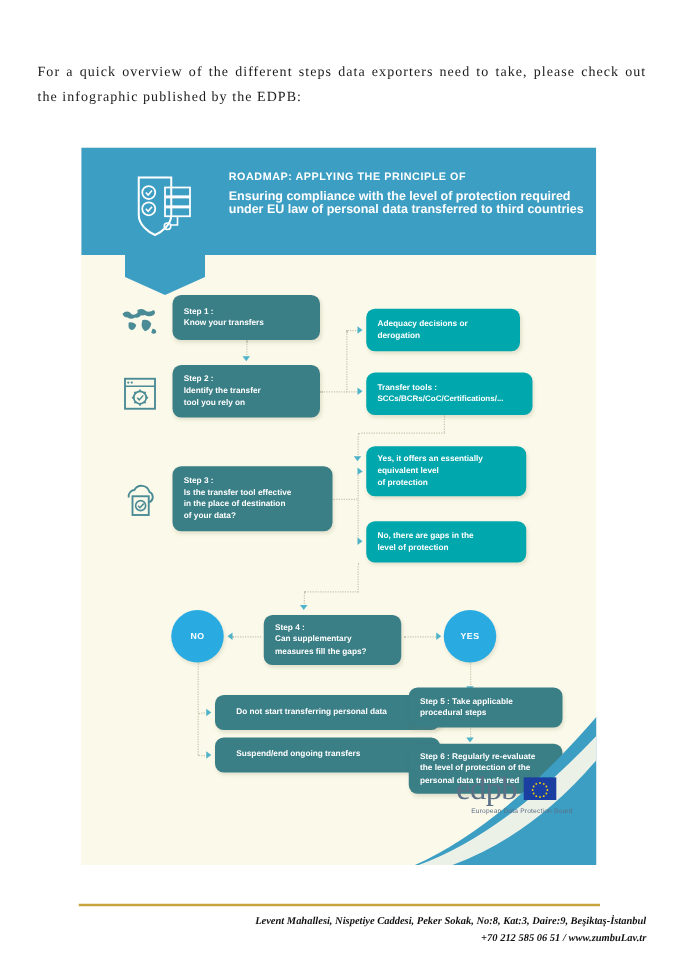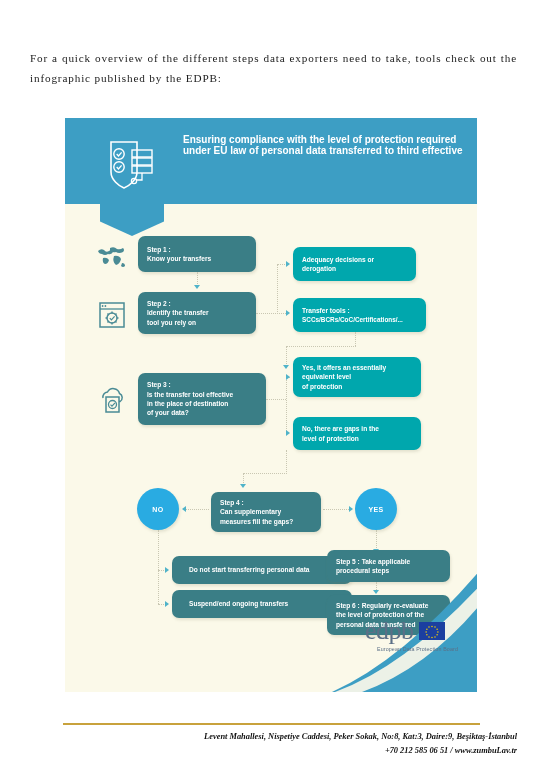--- a/index.html
+++ b/index.html
@@ -218,21 +218,21 @@
     font-style: italic;
     font-weight: bold;
     font-size: 8.4px;
     line-height: 14px;
     color: #111111;
   }
 </style>
 </head>
 <body>
 
-<div class="intro">For a quick overview of the different steps data exporters need to take, tools check out the infographic published by the EDPB:</div>
+<div class="intro">For a quick overview of the different steps data exporters need to take, please check out the infographic published by the EDPB:</div>
 
 <div class="info">
 
   <div class="info-header"></div>
   <div class="header-tab"></div>
 
   <div class="shield-wrap">
     <svg viewBox="0 0 56 58" width="56" height="58">
       <path d="M6 8 h26 v30 c0 8 -8 14 -13 16 c-5 -2 -13 -8 -13 -16 z" fill="none" stroke="#ffffff" stroke-width="1.6"></path>
       <circle cx="14" cy="20" r="5.2" fill="none" stroke="#ffffff" stroke-width="1.4"></circle>
@@ -241,22 +241,23 @@
       <path d="M11.7 33 l1.8 2 l3.1 -3.6" fill="none" stroke="#ffffff" stroke-width="1.3"></path>
       <rect x="27" y="16" width="20" height="7" fill="none" stroke="#ffffff" stroke-width="1.4"></rect>
       <rect x="27" y="24" width="20" height="7" fill="none" stroke="#ffffff" stroke-width="1.4"></rect>
       <rect x="27" y="32" width="20" height="7" fill="none" stroke="#ffffff" stroke-width="1.4"></rect>
       <path d="M37 39 v7 h-6" fill="none" stroke="#ffffff" stroke-width="1.3"></path>
       <circle cx="29" cy="47" r="2.6" fill="none" stroke="#ffffff" stroke-width="1.3"></circle>
     </svg>
   </div>
 
   <div class="header-text">
+    <div class="header-title">Roadmap: applying the principle of</div>
     <div class="header-sub">Ensuring compliance with the level of protection required</div>
-    <div class="header-sub">under EU law of personal data transferred to third effective</div>
+    <div class="header-sub">under EU law of personal data transferred to third countries</div>
   </div>
 
   <div class="lic" style="left:30px; top:122px;">
     <svg viewBox="0 0 34 34" width="34" height="34">
       <g fill="#4a8b95">
         <path d="M3 11 q3 -3 6 -1 q2 3 5 1 q2 -2 4 1 q-2 3 -5 2 q-3 2 -6 0 q-3 0 -4 -3 z"></path>
         <path d="M15 8 q4 -2 7 1 q3 1 6 -1 q2 2 0 4 q-4 2 -7 0 q-3 1 -6 -1 z"></path>
         <path d="M8 18 q4 -1 6 2 q-1 4 -4 4 q-3 -1 -2 -6 z"></path>
         <path d="M19 16 q5 -1 7 3 q-1 5 -5 6 q-4 -3 -2 -9 z"></path>
         <path d="M27 23 q3 0 3 3 q-2 2 -4 0 z"></path>

